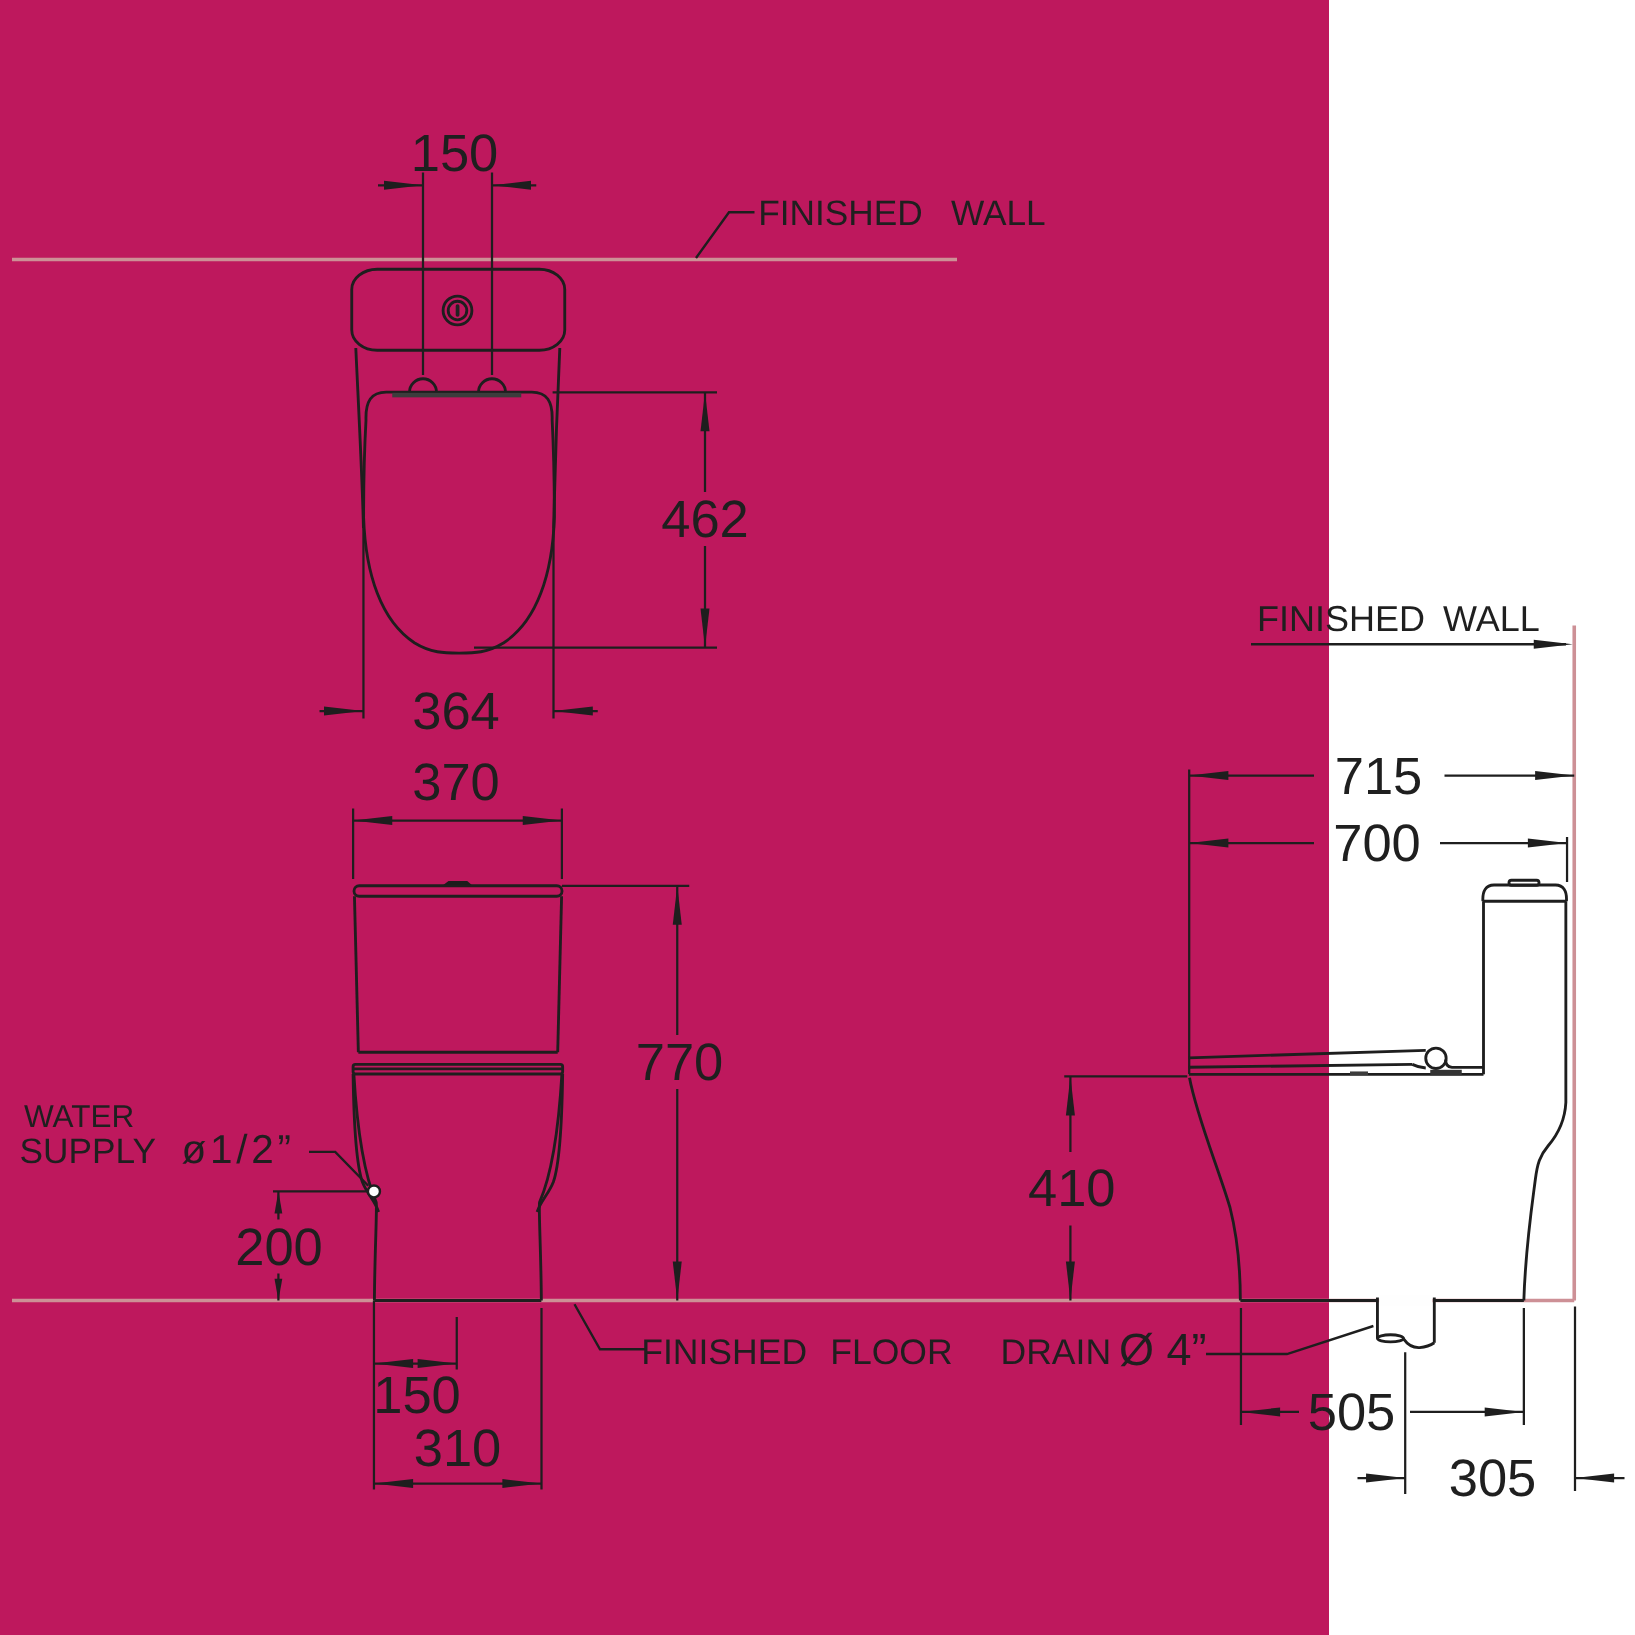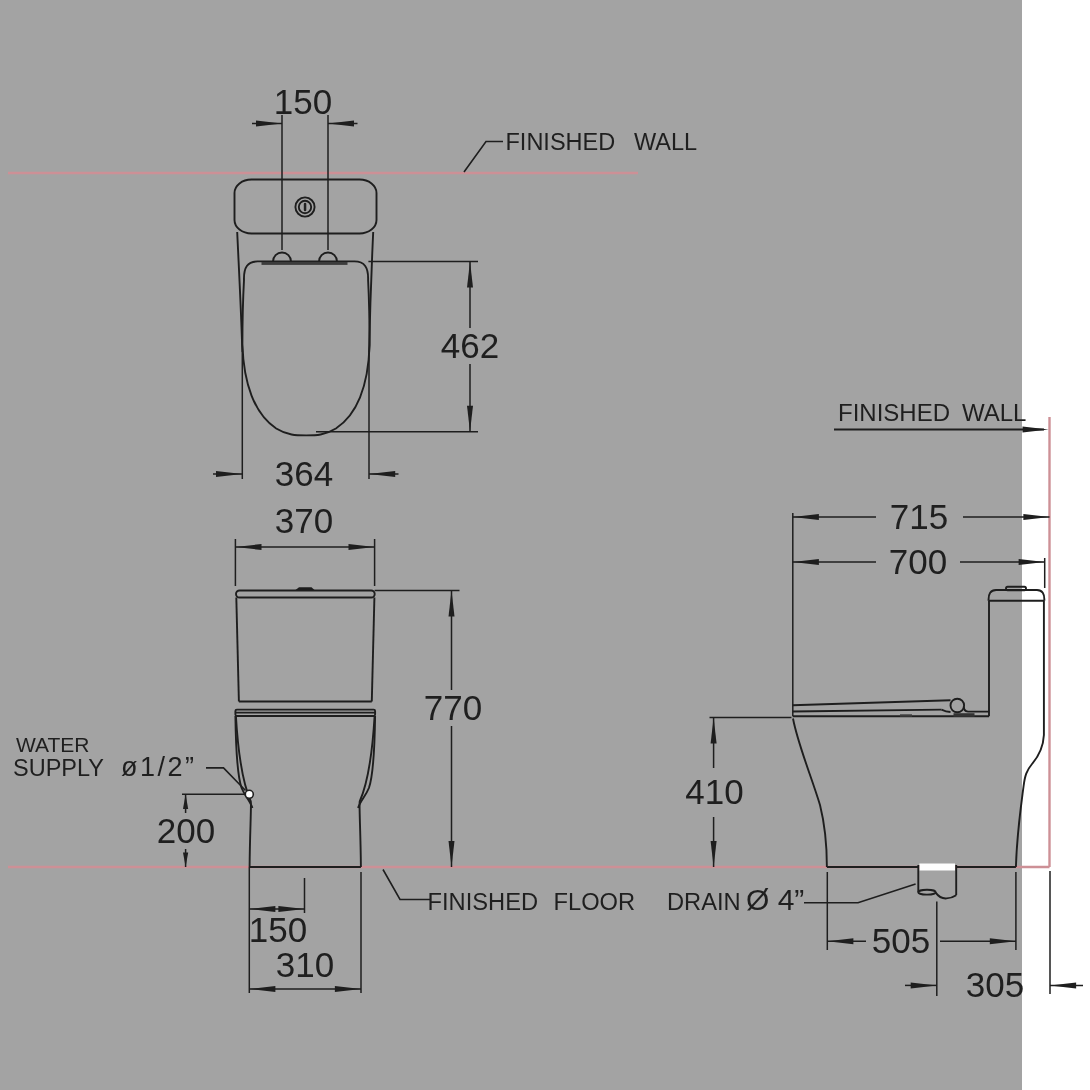--- a/index.html
+++ b/index.html
@@ -1,16 +1,16 @@
 <!DOCTYPE html>
 <html><head>
 <meta charset="utf-8">
 <style>
   html,body{margin:0;padding:0;background:#ffffff;}
-  #page{width:1022px;height:1090px;position:relative;background:#a3a3a3;}
+  #page{width:886px;height:1090px;position:relative;background:#be185d;}
   svg{position:absolute;top:0;left:0;}
   text{font-family:"Liberation Sans",sans-serif;fill:#1f1f1f;}
   .dim{font-size:35px;}
 </style>
 </head>
 <body>
 <div id="page">
 <svg width="1090" height="1090" viewBox="0 0 1090 1090">
 
   <g stroke="#cd9096" stroke-width="2.4" fill="none">

